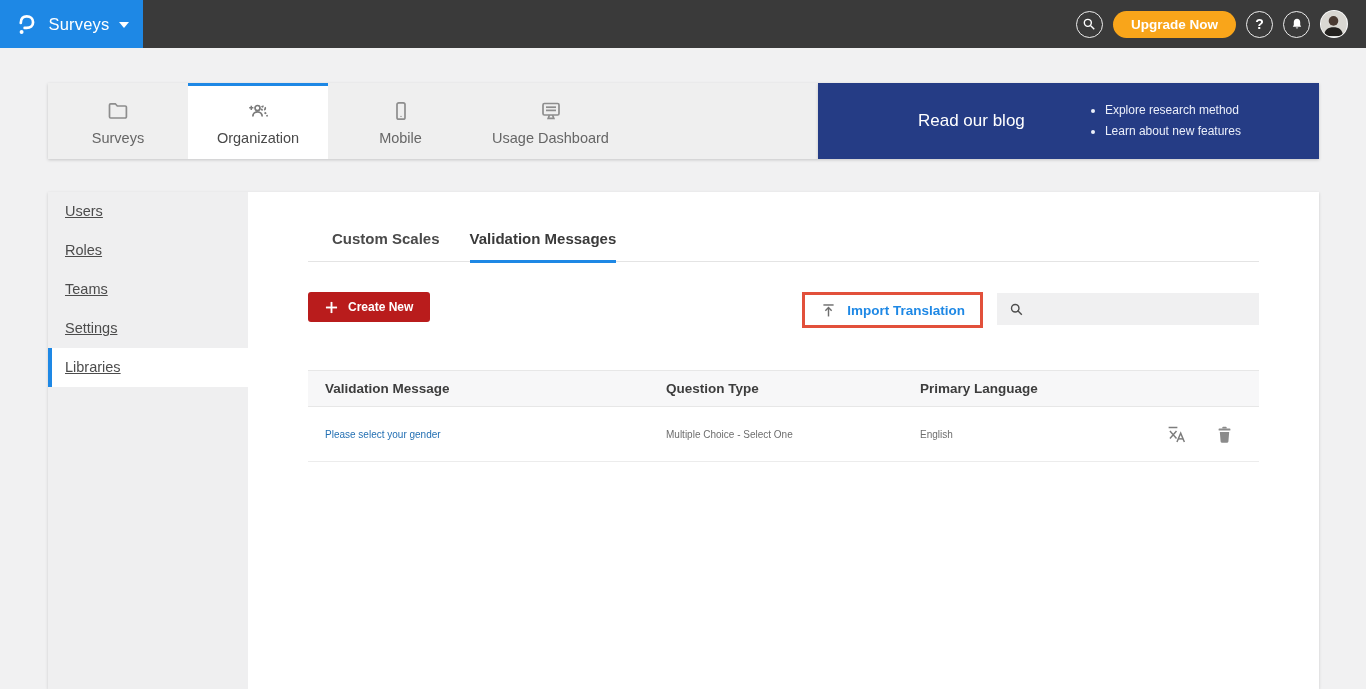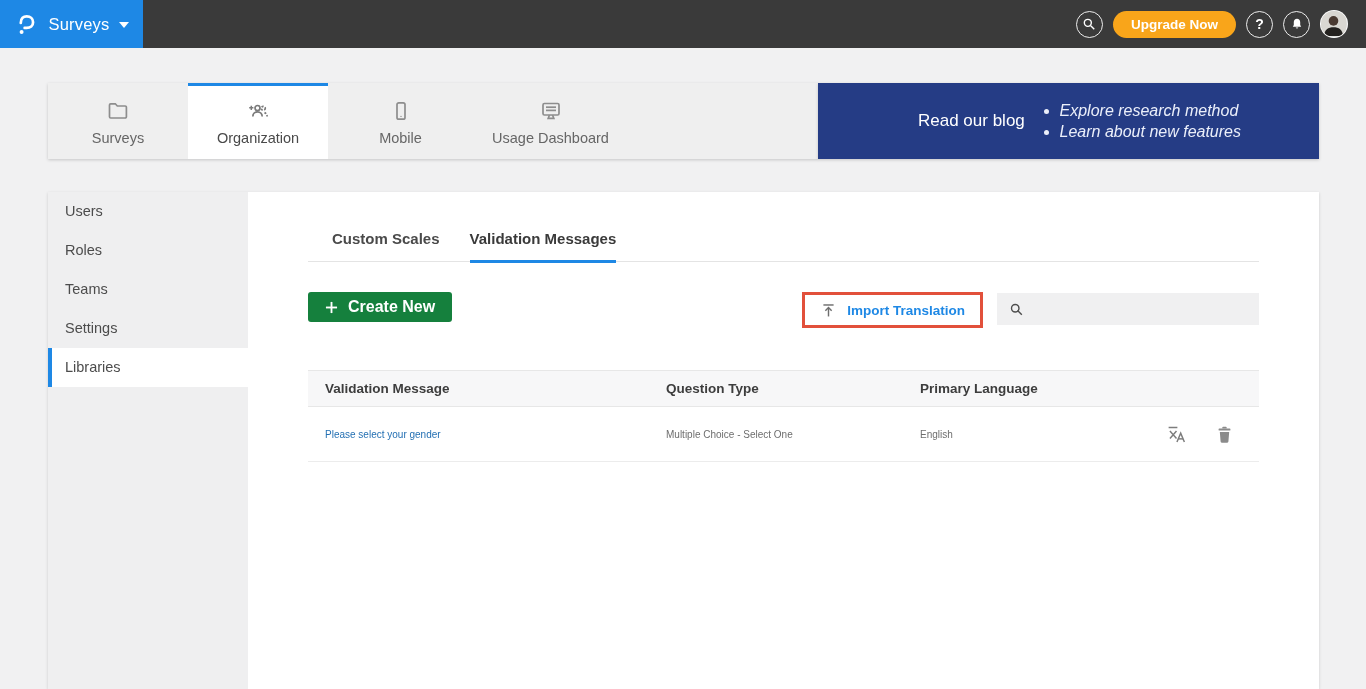--- a/index.html
+++ b/index.html
@@ -33,42 +33,42 @@
     justify-content:center; gap:7px; color:#666; font-size:14.5px; cursor:pointer;
     border-top:3px solid transparent; }
   .nav-tab svg { stroke:#8d8d8d; }
   .nav-tab.active { background:#fff; border-top:3px solid #1e88e5; color:#4a4a4a; }
   .nav-tab.active svg { stroke:#7a7a7a; }
   .w140{width:140px} .w155{width:155px} .w145{width:145px}
   .banner { flex:1; background:#253c85; color:#fff; display:flex; align-items:center;
     box-shadow:0 1px 3px rgba(0,0,0,.18); cursor:pointer; }
   .banner-title { margin-left:100px; font-size:17px; }
   .banner-list { margin-left:auto; margin-right:78px; list-style:disc;
-    padding-left:14px; font-size:16px; color:#ebeffa;font-style:italic; }
+    padding-left:14px; font-size:12px; color:#ebeffa; }
   .banner-list li { line-height:21px; }
 
   
   .main-card { margin:33px 47px 0 48px; height:497px; background:#fff;
     box-shadow:0 1px 3px rgba(0,0,0,.15); display:flex; }
   .side-nav { width:200px; background:#efeff0; flex-shrink:0; }
   .side-item { height:39px; line-height:39px; padding-left:17px; font-size:14.5px;
-    color:#4c4c4c; cursor:pointer; }
+    color:#4c4c4c; cursor:pointer;text-decoration:underline; }
   .side-item.active { background:#fff; border-left:4px solid #1e88e5;
     padding-left:13px; }
   .content { flex:1; padding:0 60px; }
 
   .content-tabs { margin-top:38px; display:flex; gap:30px; padding-left:24px;
     border-bottom:1px solid #e4e4e4; }
   .ctab { padding-bottom:13px; font-size:15px; font-weight:bold; color:#4a4a4a;
     cursor:pointer; border-bottom:3px solid transparent; margin-bottom:-2px; }
   .ctab.active { color:#3a3a3a; border-bottom:3px solid #1e88e5; }
 
   .toolbar { margin-top:30px; display:flex; align-items:flex-start; }
-  .create-btn { height:30px; padding:0 17px; background:#15803d; color:#fff;
-    border:none; border-radius:3px; font-size:16px; font-weight:bold;
+  .create-btn { height:30px; padding:0 17px; background:#b91c1c; color:#fff;
+    border:none; border-radius:3px; font-size:12px; font-weight:bold;
     font-family:"Liberation Sans",sans-serif; display:flex; align-items:center;
     gap:10px; cursor:pointer; }
   .toolbar-spacer { flex:1; }
   .import-annotation { border:3px solid #e2503b; }
   .import-btn { height:30px; padding:0 15px; background:#fff; border:none;
     display:flex; align-items:center; gap:10px; color:#1e88e5; font-size:13.5px;
     font-weight:bold; font-family:"Liberation Sans",sans-serif; cursor:pointer; }
   .search-box { margin-left:14px; width:262px; height:32px; background:#f0f0f1;
     display:flex; align-items:center; padding-left:12px; gap:9px; margin-top:1px; }
   .search-box input { flex:1; border:none; background:transparent; outline:none;

